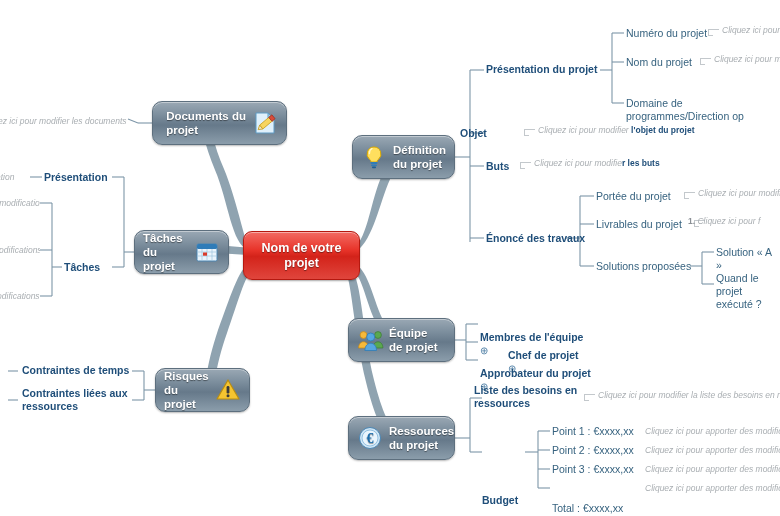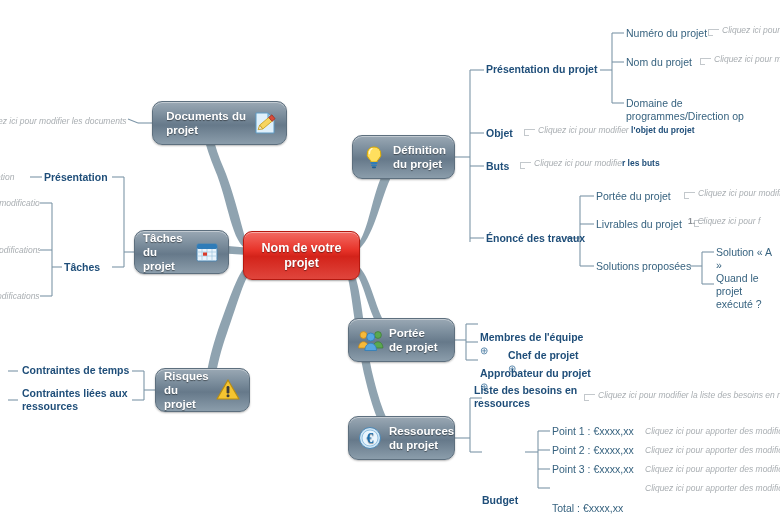--- a/index.html
+++ b/index.html
@@ -226,21 +226,21 @@
         <g>
           <circle cx="21" cy="8" r="3.4" fill="#5aa84f" stroke="#3b7a33" stroke-width=".7"></circle>
           <path d="M16.1 21 c0-4 2.3-6.2 4.9-6.2 s4.9 2.2 4.9 6.2 z" fill="#5aa84f" stroke="#3b7a33" stroke-width=".7"></path>
         </g>
         <g>
           <circle cx="13.7" cy="10" r="4" fill="#56a6e0" stroke="#2f7cb8" stroke-width=".8"></circle>
           <path d="M7.9 23.5 c0-4.7 2.7-7.2 5.8-7.2 s5.8 2.5 5.8 7.2 z" fill="#56a6e0" stroke="#2f7cb8" stroke-width=".8"></path>
         </g>
       </svg>
     </span>
-    <span class="label">Portée
+    <span class="label">Équipe
 de projet</span>
   </div>
 
   <div class="node" style="left:348px;top:416px;width:107px;height:44px;">
     <span class="ico">
       <svg width="26" height="26" viewBox="0 0 26 26">
         <circle cx="13" cy="13" r="10.5" fill="#cfe6f6" stroke="#4a86b4" stroke-width="1"></circle>
         <circle cx="13" cy="13" r="8" fill="#eaf5fd" stroke="#7fb4d8" stroke-width=".8"></circle>
         <text x="13" y="18.4" font-family="'Liberation Serif',serif" font-size="14" font-weight="bold" fill="#1d6fae" text-anchor="middle">€</text>
       </svg>
@@ -268,21 +268,21 @@
   <div class="topic plain" style="left:626px;top:27px;">Numéro du projet</div>
   <div class="elbow" style="left:708px;top:29px;"></div>
   <div class="hint" style="left:722px;top:25px;">Cliquez ici pour </div>
 
   <div class="topic plain" style="left:626px;top:56px;">Nom du projet</div>
   <div class="elbow" style="left:700px;top:58px;"></div>
   <div class="hint" style="left:714px;top:54px;">Cliquez ici pour mod</div>
 
   <div class="topic plain" style="left:626px;top:97px;">Domaine de programmes/Direction op</div>
 
-  <div class="topic" style="left:486px;top:127px;">Objet</div>
+  <div class="topic" style="left:460px;top:127px;">Objet</div>
   <div class="elbow" style="left:524px;top:129px;"></div>
   <div class="hint" style="left:538px;top:125px;">
     <span>Cliquez ici pour modifier </span><b>l'objet du projet</b>
   </div>
 
   <div class="topic" style="left:486px;top:160px;">Buts</div>
   <div class="elbow" style="left:520px;top:162px;"></div>
   <div class="hint" style="left:534px;top:158px;">
     <span>Cliquez ici pour modifie</span><b>r les buts</b>
   </div>

